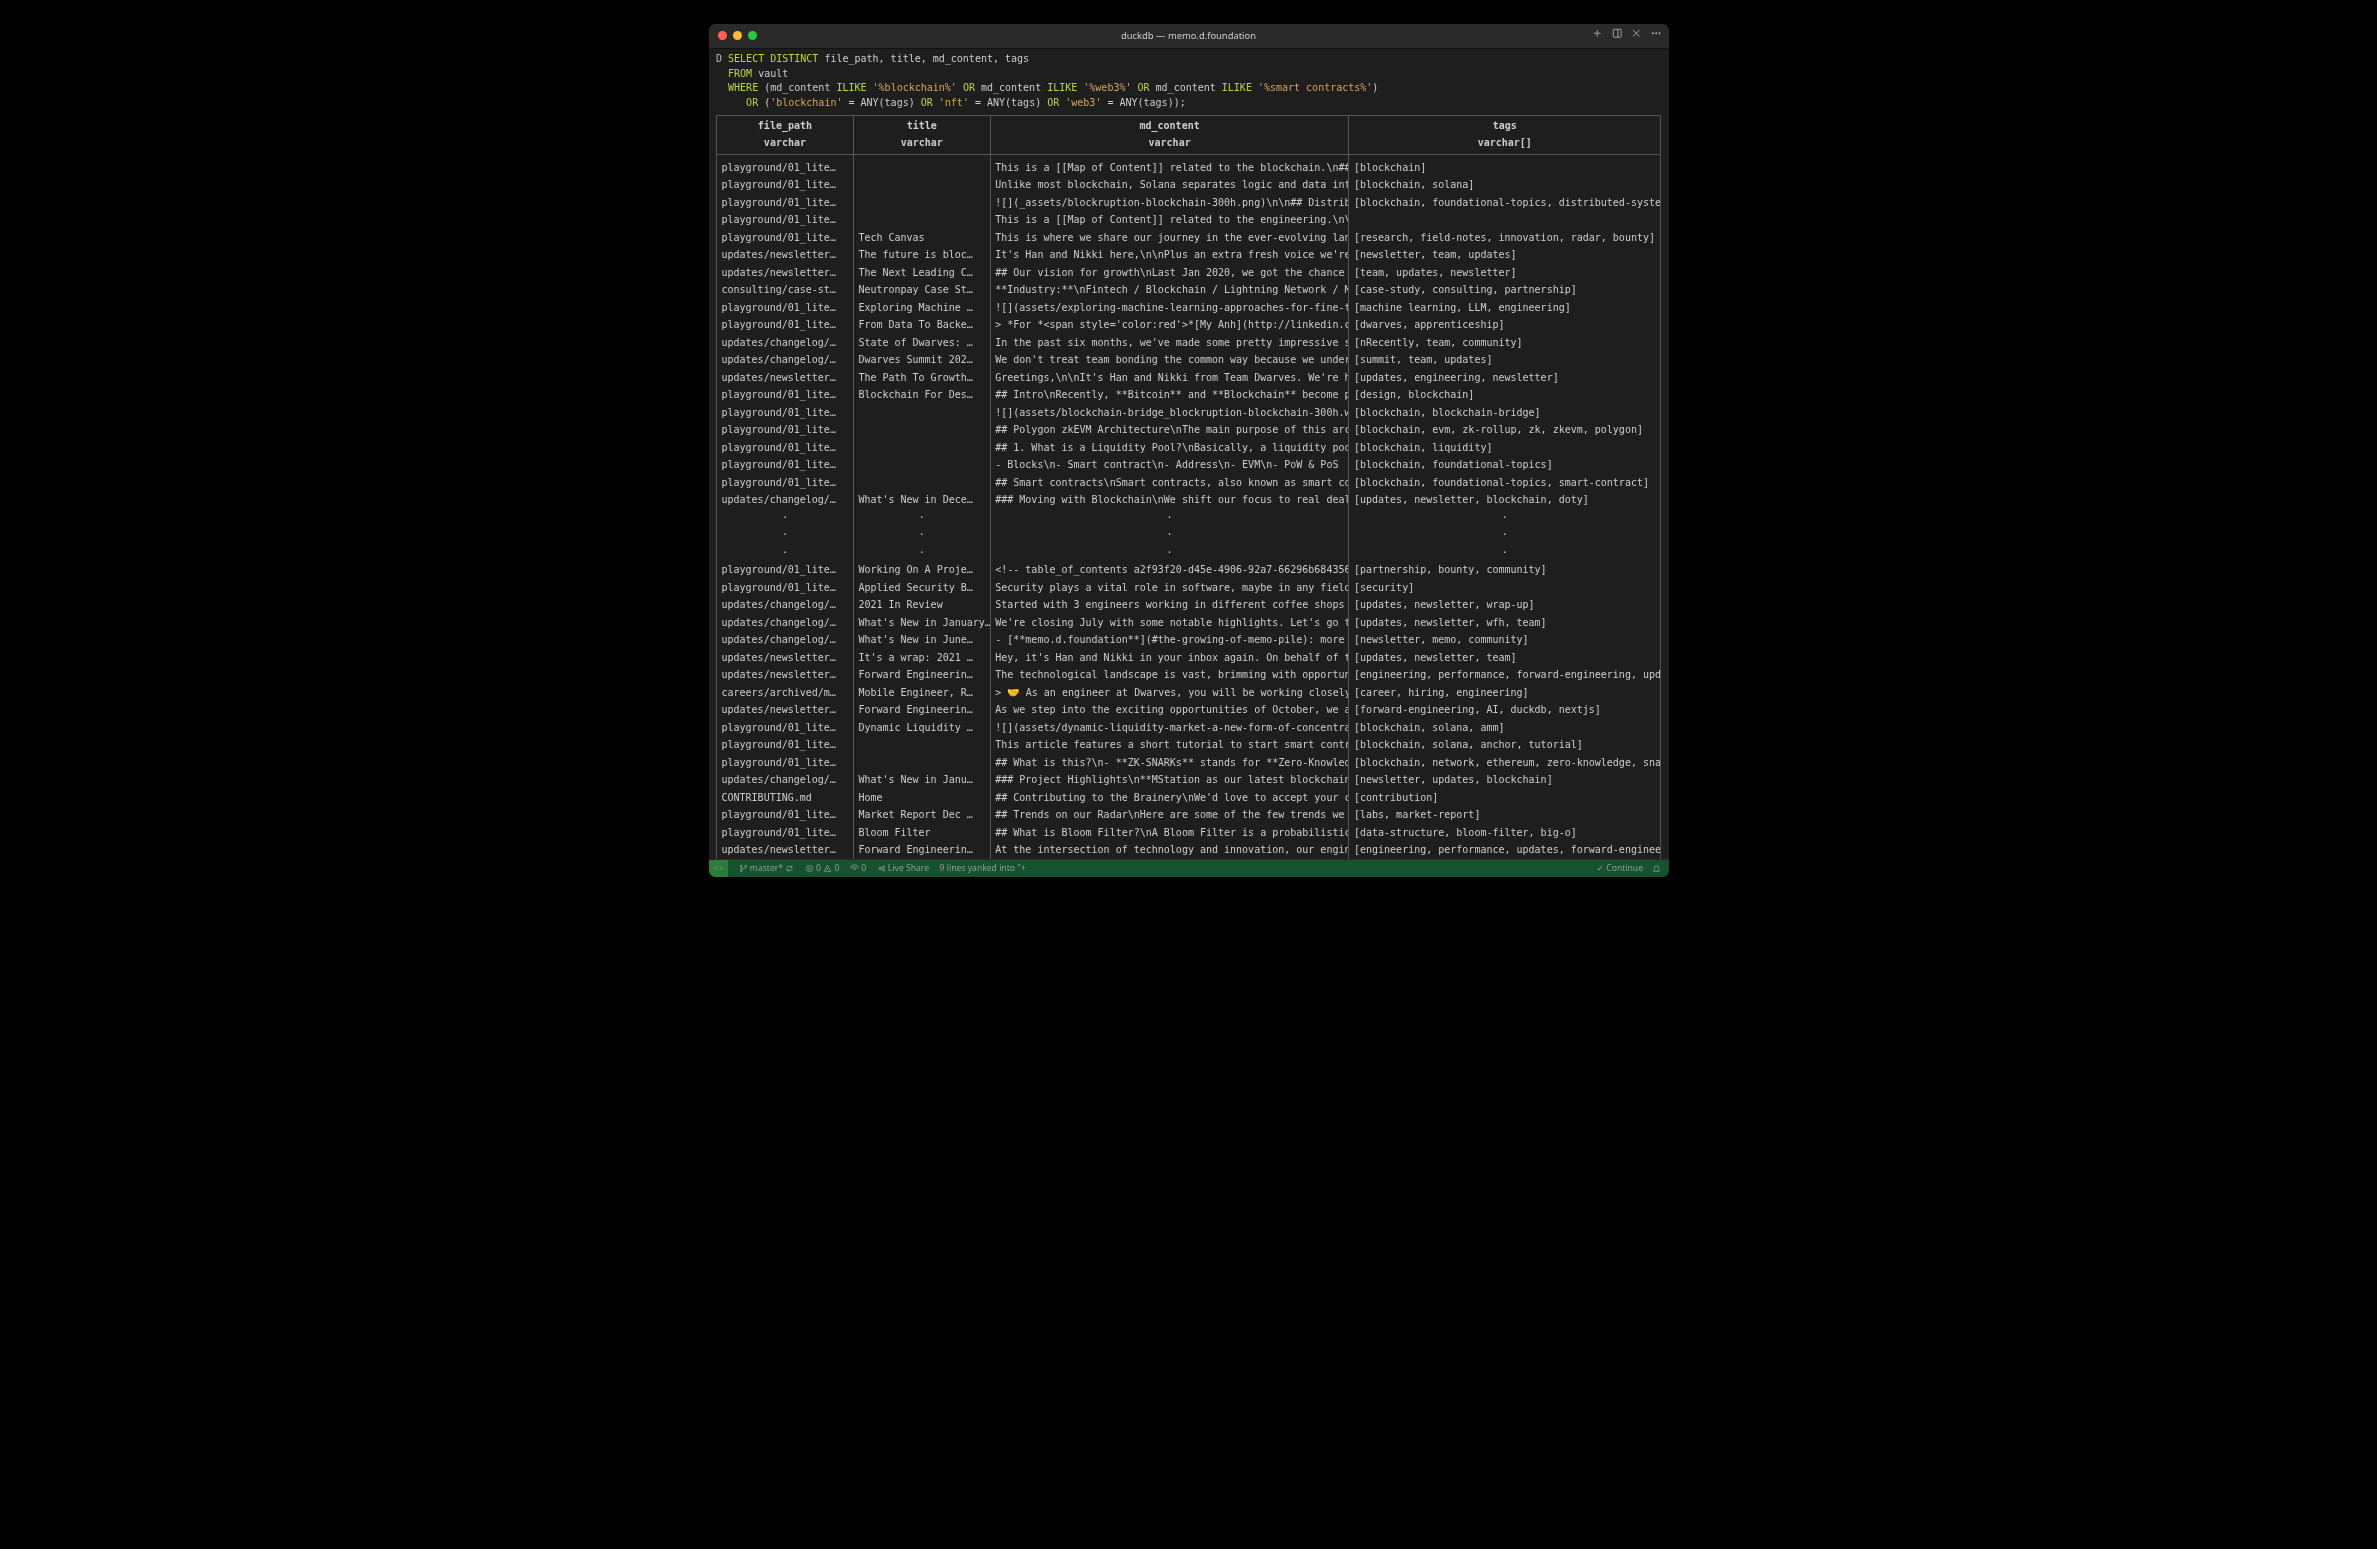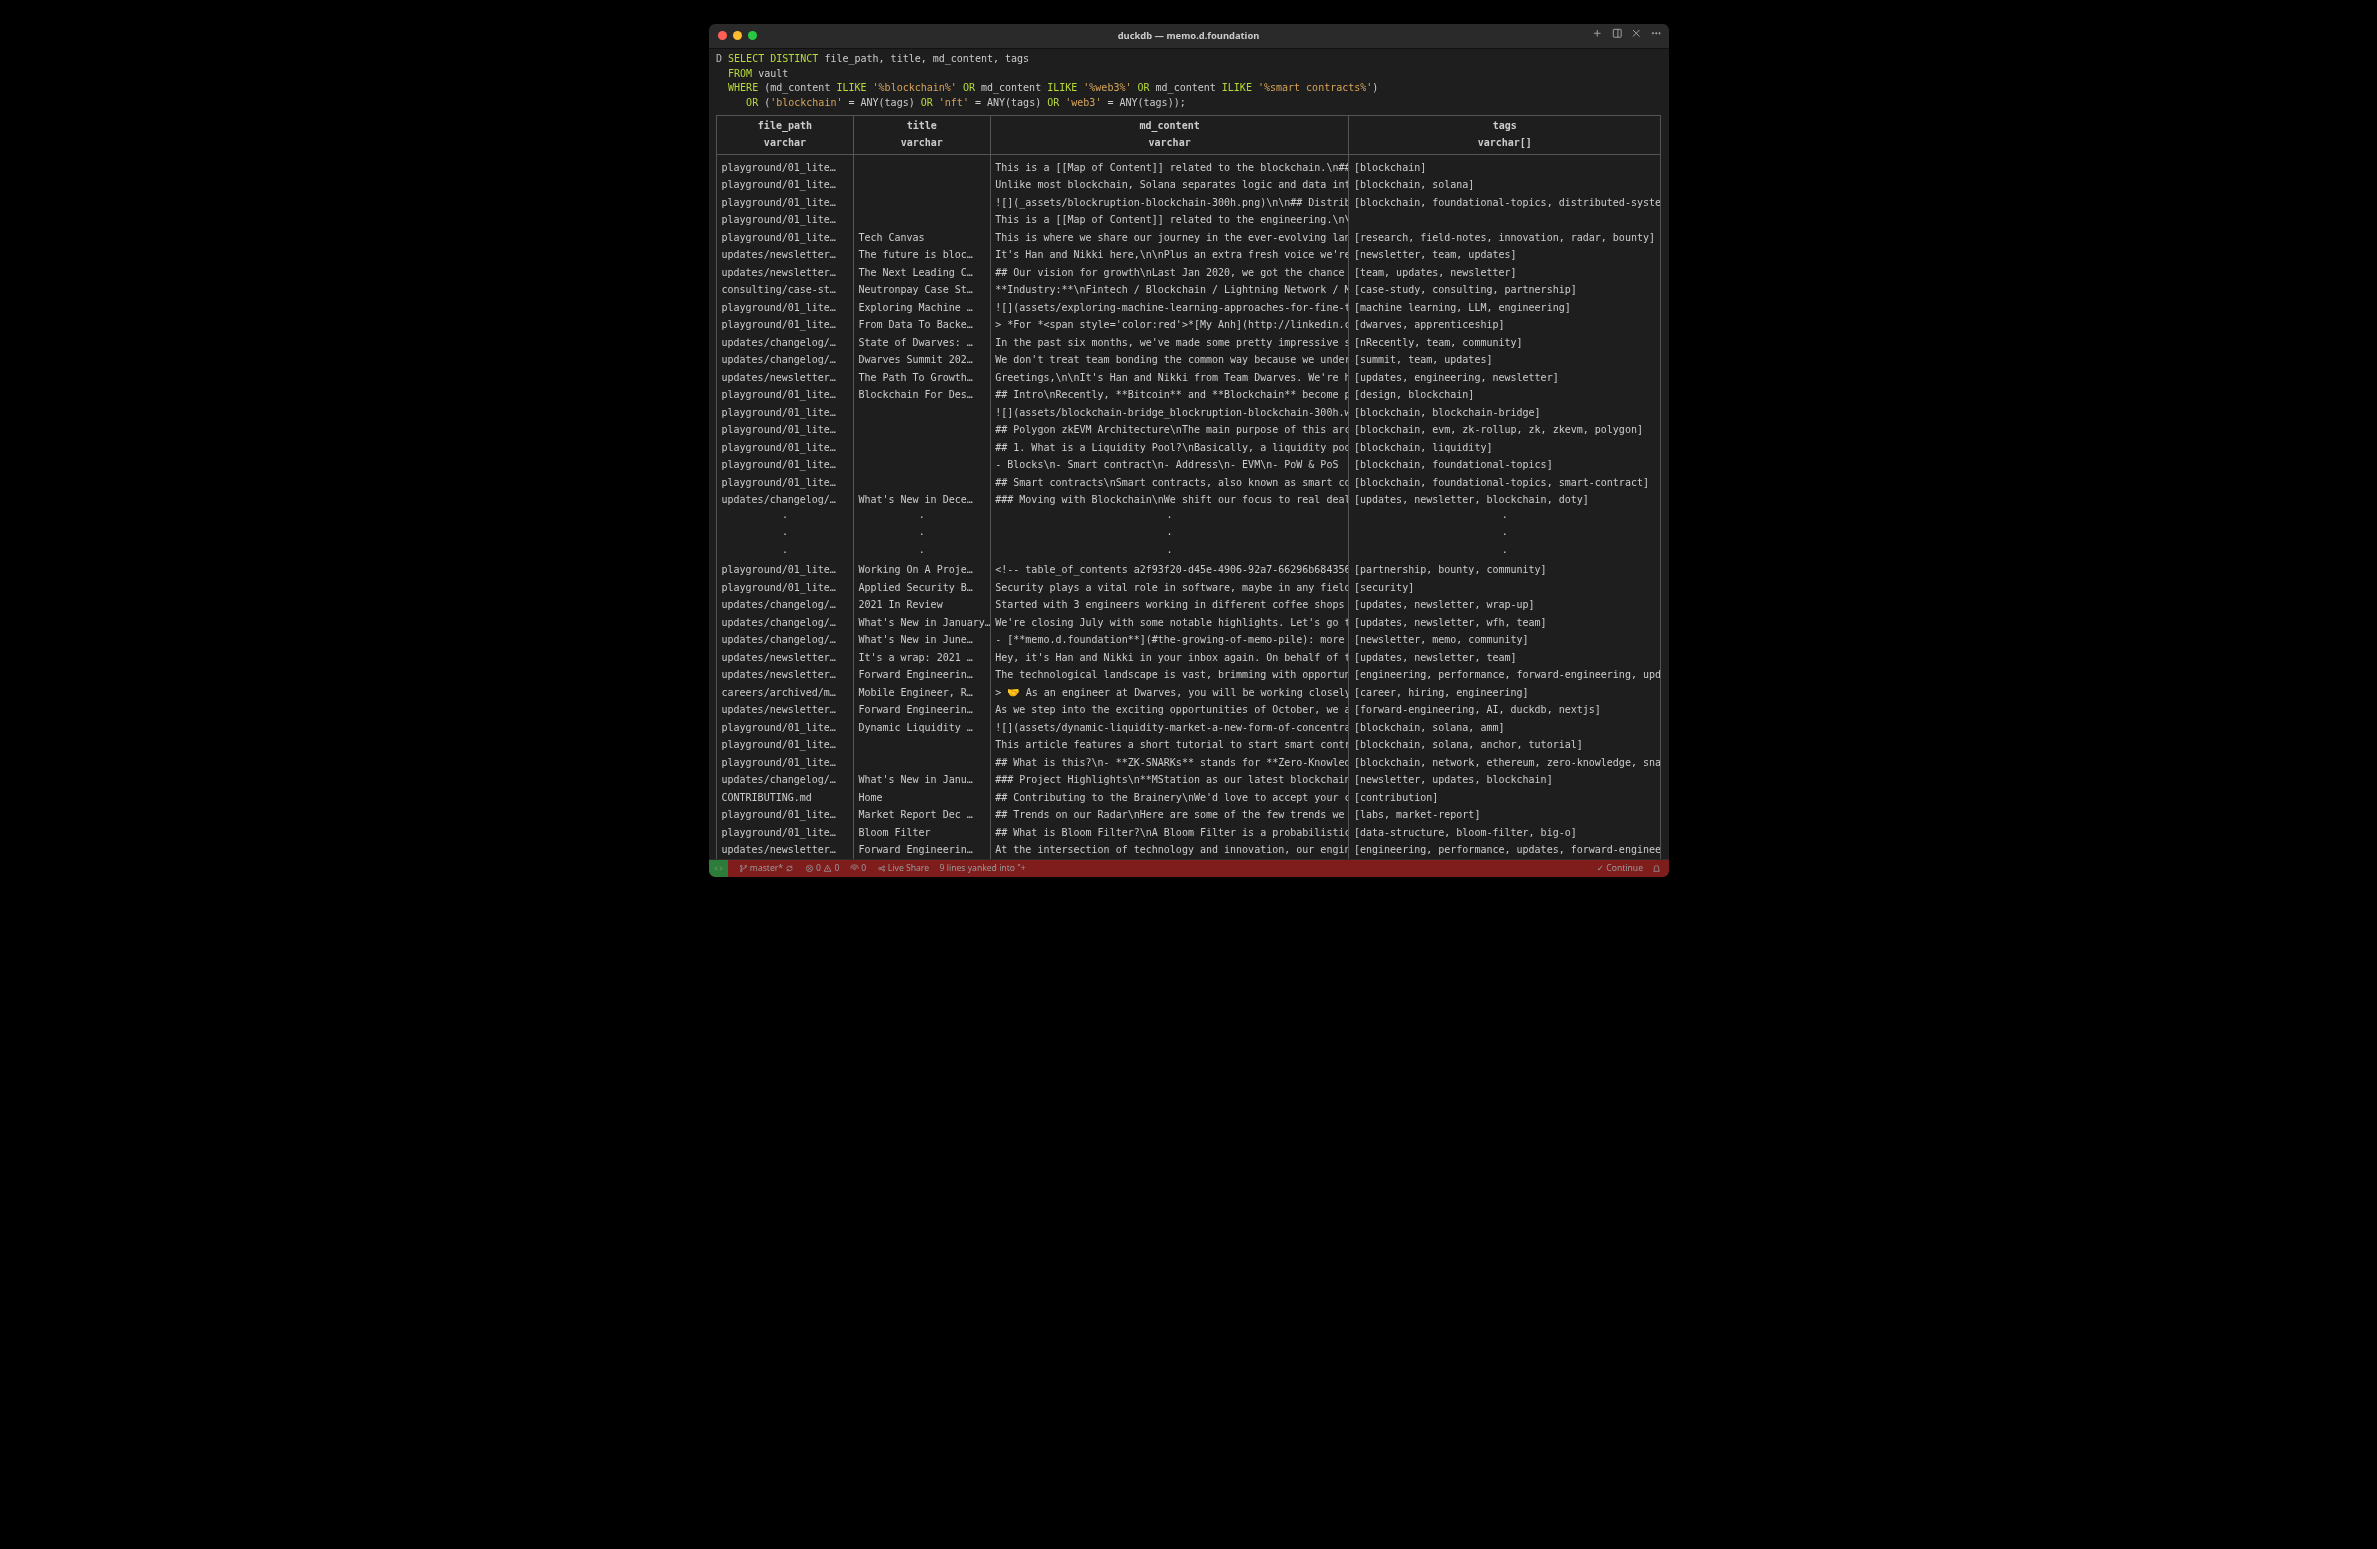--- a/index.html
+++ b/index.html
@@ -15,21 +15,21 @@
     overflow:hidden; box-shadow:0 15px 38px rgba(0,0,0,.8);
     border:0.8px solid #000;
   }
   .titlebar {
     height:25.5px; background:#2a2a2a; display:flex; align-items:center;
     position:relative; padding:0 9px; border-bottom:0.8px solid #111;
   }
   .traffic { display:flex; gap:6px; }
   .dot { width:9px; height:9px; border-radius:50%; }
   .dot.red { background:#ff5f57; } .dot.yellow { background:#febc2e; } .dot.green { background:#28c840; }
-  .titlebar-title { position:absolute; left:0; right:0; text-align:center; color:#ccc; font-size:9.4px; font-family:-apple-system, system-ui, sans-serif; pointer-events:none;font-weight:bold;}
+  .titlebar-title { position:absolute; left:0; right:0; text-align:center; color:#ccc; font-size:9.4px; font-family:-apple-system, system-ui, sans-serif; pointer-events:none;}
   .titlebar-right { position:absolute; right:7.5px; display:flex; gap:9px; color:#888;}
   .titlebar-right svg { width:10.5px; height:10.5px; stroke:#aaa; fill:none; stroke-width:1.4;}
   .body { padding:3px 7.5px 0; min-height:541px; }
   .pre { white-space:pre; }
   .prompt { color:#bbb; }
   .kw { color:#b6d93a; } 
   .ident { color:#ccc; }
   .str { color:#d6a45a; }
   table.result { border-collapse:collapse; width:100%; margin-top:4.5px; table-layout:fixed;}
   table.result th, table.result td {
@@ -37,21 +37,21 @@
     overflow:hidden; white-space:nowrap; text-overflow:clip;
   }
   table.result thead th { text-align:center; font-weight:bold;}
   table.result thead tr:first-child th { border-bottom:none; padding-top:3px;}
   table.result thead tr:last-child th { border-top:none; padding-bottom:3px;}
   table.result tbody td { border-top:none; border-bottom:none;}
   table.result tbody tr:first-child td { padding-top:6px;}
   table.result tbody tr.dots td { text-align:center; color:#ccc;}
   col.c1 { width:14.5%; } col.c2 { width:14.5%; } col.c3 { width:38%; } col.c4 { width:33%;}
   .statusbar {
-    height:18px; background:#7f1d1d; border-top:0.8px solid #2c2c2c;
+    height:18px; background:#14532d; border-top:0.8px solid #2c2c2c;
     display:flex; align-items:center; padding:0 7.5px; font-size:8.6px;
     color:#999; gap:10.5px; font-family:-apple-system,system-ui,sans-serif;
   }
   .statusbar .right { margin-left:auto; display:flex; gap:9px; align-items:center;text-align:right;}
   .statusbar svg { width:9px; height:9px; stroke:#999; fill:none; stroke-width:1.4; vertical-align:-1.5px;}
   .remote { background:#2d7d3a; color:#fff; padding:2.3px 5.3px; margin:-2.3px 0 -2.3px -7.5px; font-size:8.3px; border-radius:0 0 0 6px;}
 </style>
 </head>
 <body>
 

